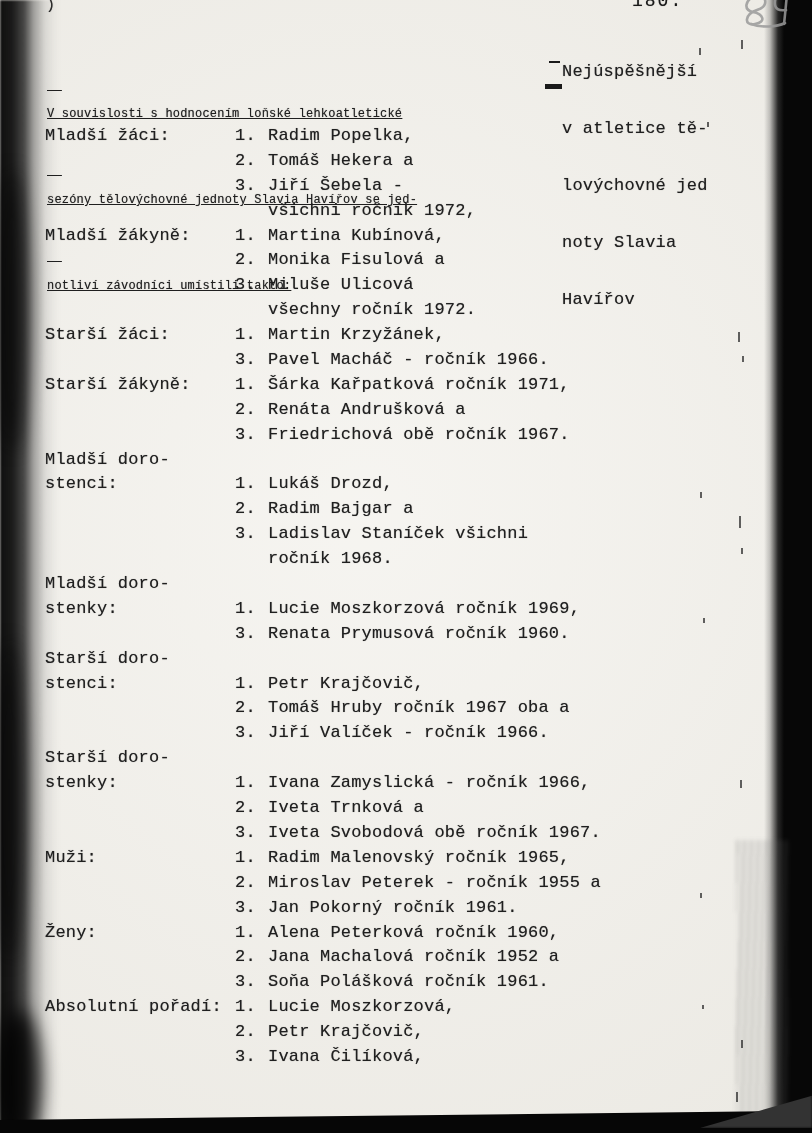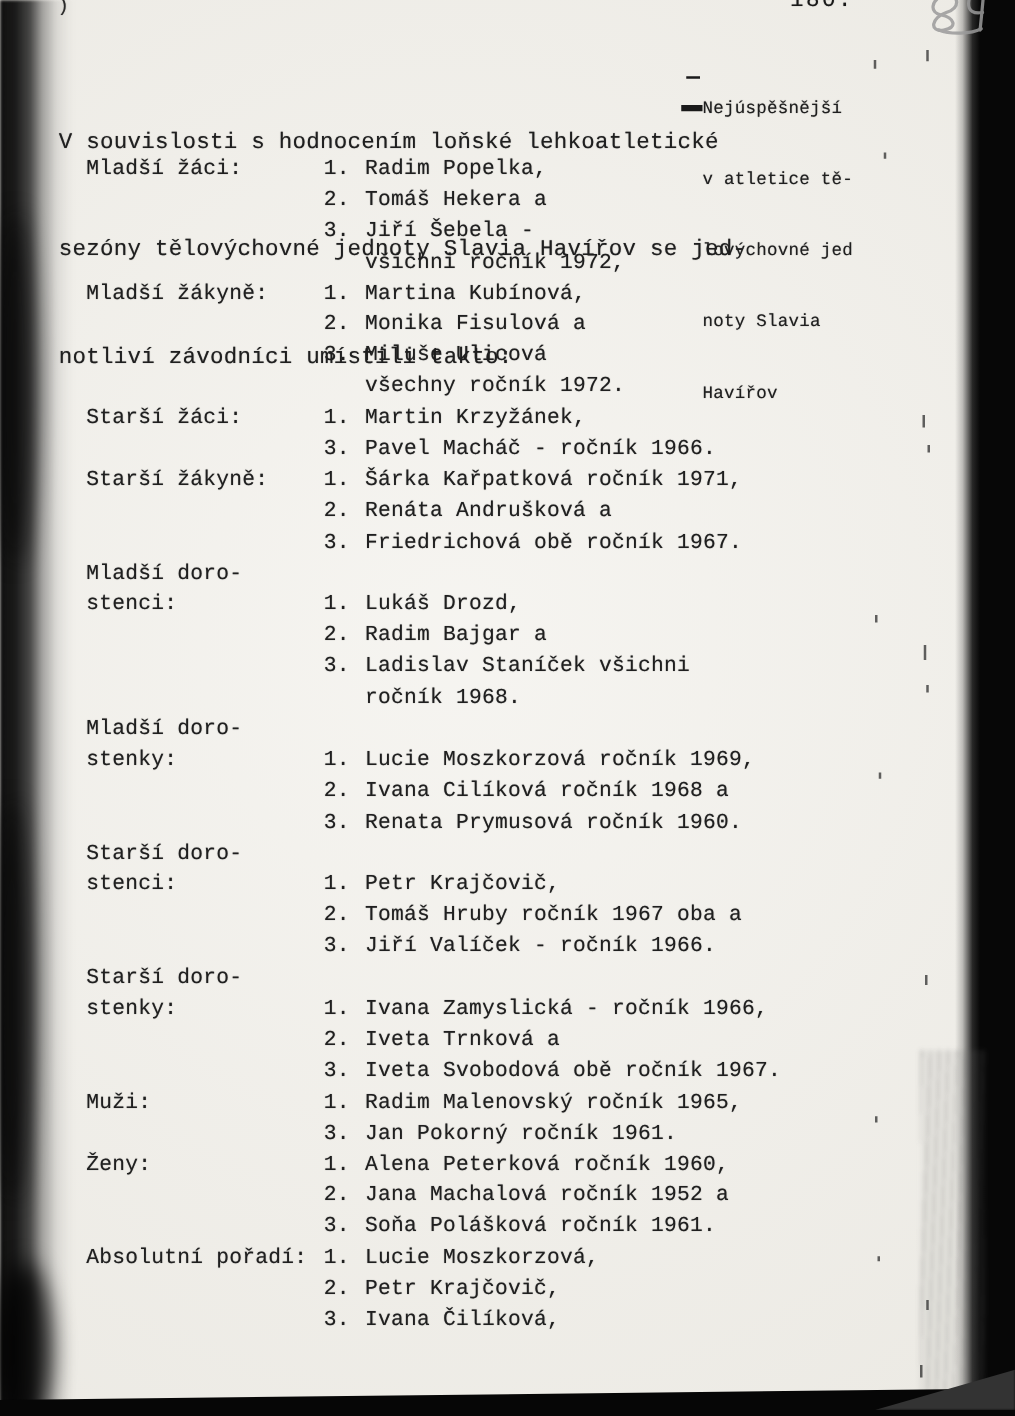--- a/index.html
+++ b/index.html
@@ -42,23 +42,23 @@
     position:absolute;left:-6px;top:1120px;width:830px;height:20px;background:#060606;
     transform:skewY(-0.65deg);transform-origin:left top;
   }
   .bottom-band2{position:absolute;left:0;top:1126px;width:812px;height:7px;background:#060606;}
   .bottom-wedge{
     position:absolute;left:700px;top:1090px;width:112px;height:38px;background:#333;
     clip-path:polygon(100% 15%, 0% 100%, 100% 100%);filter:blur(1px);
   }
   
   .typewriter{letter-spacing:0.2px;text-shadow:0 0 0.8px rgba(25,25,25,0.55);}
-  .intro{position:absolute;left:47px;top:43px;font-size:18px;line-height:28.6px;white-space:pre;}
-  .margin-note{position:absolute;left:562px;top:40px;width:170px;font-size:14px;line-height:19px;white-space:pre;}
-  .results{position:absolute;left:45px;top:124px;font-size:17px;line-height:24.9px;margin-left:24px;}
+  .intro{position:absolute;left:47px;top:43px;font-size:12px;line-height:28.6px;white-space:pre;text-decoration:underline;}
+  .margin-note{position:absolute;left:562px;top:24px;width:170px;font-size:17px;line-height:19px;white-space:pre;}
+  .results{position:absolute;left:45px;top:124px;font-size:17px;line-height:24.9px;}
   .row{height:24.9px;white-space:pre;}
   .lbl{display:inline-block;width:190px;}
   .num{display:inline-block;width:33px;}
   
   .pagenum-clip{position:absolute;left:632px;top:0;width:64px;height:13px;overflow:hidden;}
   .pagenum{position:relative;top:-9px;font-size:18px;letter-spacing:2px;color:#191919;}
   .corner-mark{position:absolute;left:46px;top:-3px;font-size:15px;color:#2a2a2a;}
   
   .pencil{position:absolute;left:741px;top:-6px;width:62px;height:44px;}
   
@@ -124,31 +124,31 @@
     <div class="row"><span class="lbl">Starší žákyně:</span><span class="num">1.</span><span class="txt">Šárka Kařpatková ročník 1971,</span></div>
     <div class="row"><span class="lbl"></span><span class="num">2.</span><span class="txt">Renáta Andrušková a</span></div>
     <div class="row"><span class="lbl"></span><span class="num">3.</span><span class="txt">Friedrichová obě ročník 1967.</span></div>
     <div class="row"><span class="lbl">Mladší doro-</span><span class="num"></span><span class="txt"></span></div>
     <div class="row"><span class="lbl">stenci:</span><span class="num">1.</span><span class="txt">Lukáš Drozd,</span></div>
     <div class="row"><span class="lbl"></span><span class="num">2.</span><span class="txt">Radim Bajgar a</span></div>
     <div class="row"><span class="lbl"></span><span class="num">3.</span><span class="txt">Ladislav Staníček všichni</span></div>
     <div class="row"><span class="lbl"></span><span class="num"></span><span class="txt">ročník 1968.</span></div>
     <div class="row"><span class="lbl">Mladší doro-</span><span class="num"></span><span class="txt"></span></div>
     <div class="row"><span class="lbl">stenky:</span><span class="num">1.</span><span class="txt">Lucie Moszkorzová ročník 1969,</span></div>
-    <div class="row"><span class="lbl"></span><span class="num">2.</span><span class="txt">Ivana Cilíková ročník 1968 a</span></div>
     <div class="row"><span class="lbl"></span><span class="num">3.</span><span class="txt">Renata Prymusová ročník 1960.</span></div>
     <div class="row"><span class="lbl">Starší doro-</span><span class="num"></span><span class="txt"></span></div>
     <div class="row"><span class="lbl">stenci:</span><span class="num">1.</span><span class="txt">Petr Krajčovič,</span></div>
     <div class="row"><span class="lbl"></span><span class="num">2.</span><span class="txt">Tomáš Hruby ročník 1967 oba a</span></div>
     <div class="row"><span class="lbl"></span><span class="num">3.</span><span class="txt">Jiří Valíček - ročník 1966.</span></div>
     <div class="row"><span class="lbl">Starší doro-</span><span class="num"></span><span class="txt"></span></div>
     <div class="row"><span class="lbl">stenky:</span><span class="num">1.</span><span class="txt">Ivana Zamyslická - ročník 1966,</span></div>
     <div class="row"><span class="lbl"></span><span class="num">2.</span><span class="txt">Iveta Trnková a</span></div>
     <div class="row"><span class="lbl"></span><span class="num">3.</span><span class="txt">Iveta Svobodová obě ročník 1967.</span></div>
     <div class="row"><span class="lbl">Muži:</span><span class="num">1.</span><span class="txt">Radim Malenovský ročník 1965,</span></div>
+    <div class="row"><span class="lbl"></span><span class="num">2.</span><span class="txt">Miroslav Peterek - ročník 1955 a</span></div>
     <div class="row"><span class="lbl"></span><span class="num">3.</span><span class="txt">Jan Pokorný ročník 1961.</span></div>
     <div class="row"><span class="lbl">Ženy:</span><span class="num">1.</span><span class="txt">Alena Peterková ročník 1960,</span></div>
     <div class="row"><span class="lbl"></span><span class="num">2.</span><span class="txt">Jana Machalová ročník 1952 a</span></div>
     <div class="row"><span class="lbl"></span><span class="num">3.</span><span class="txt">Soňa Polášková ročník 1961.</span></div>
     <div class="row"><span class="lbl">Absolutní pořadí:</span><span class="num">1.</span><span class="txt">Lucie Moszkorzová,</span></div>
     <div class="row"><span class="lbl"></span><span class="num">2.</span><span class="txt">Petr Krajčovič,</span></div>
     <div class="row"><span class="lbl"></span><span class="num">3.</span><span class="txt">Ivana Čilíková,</span></div>
   </div>
 
 <div class="speck" style="left:741px;top:40px;width:2px;height:9px;"></div>

